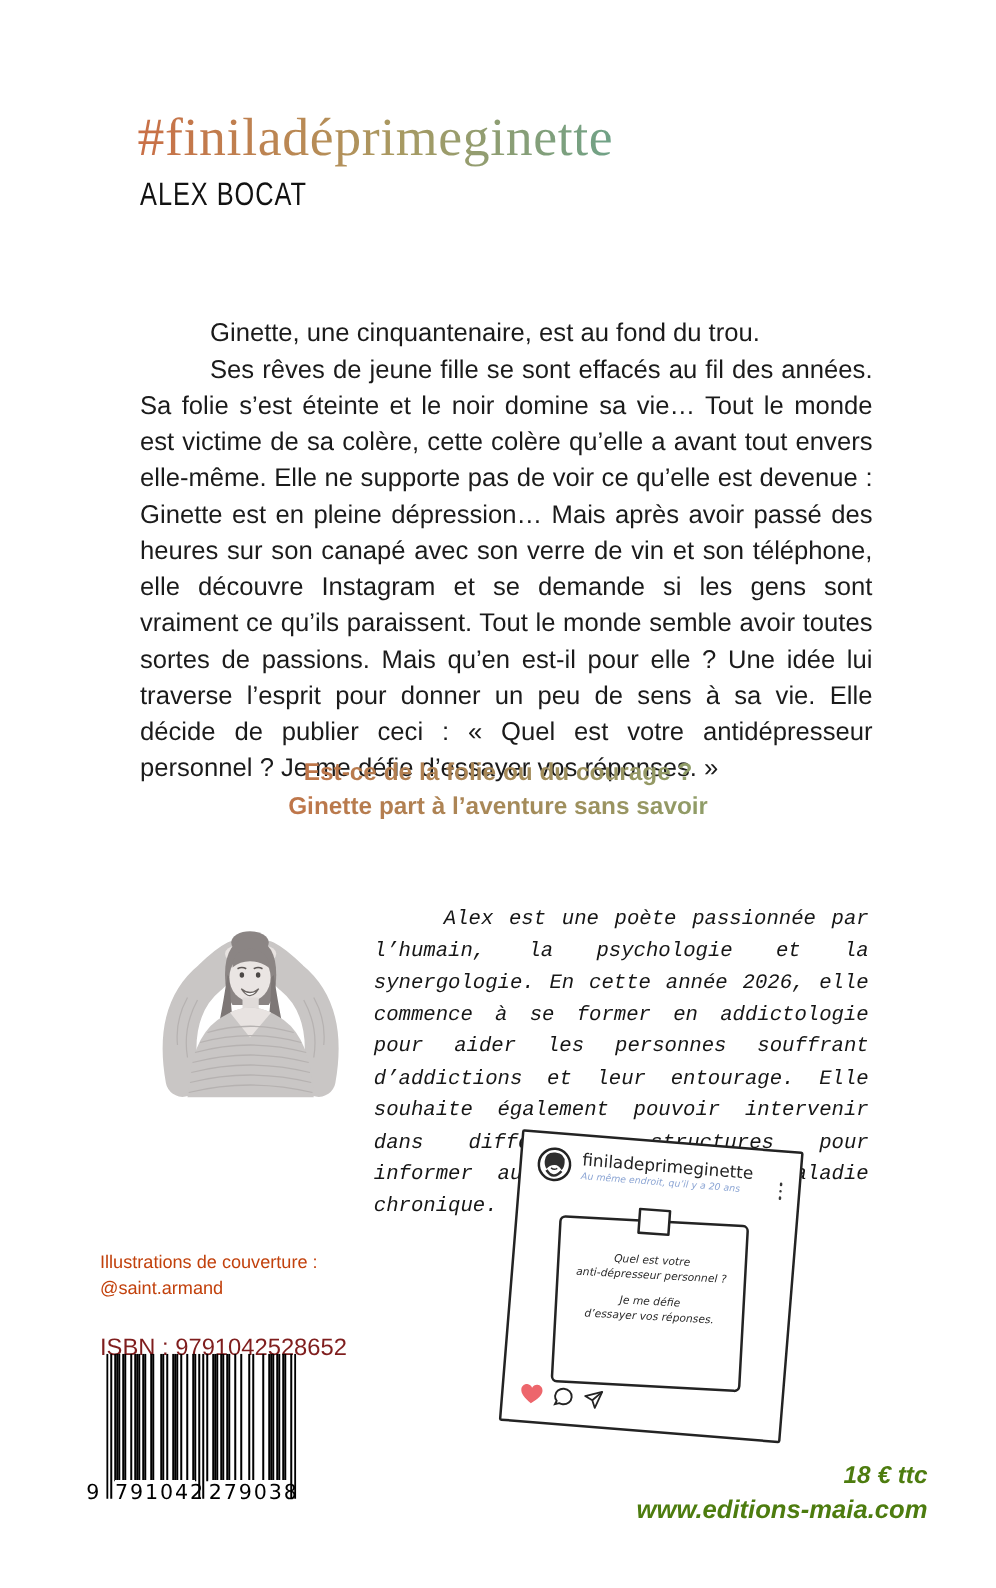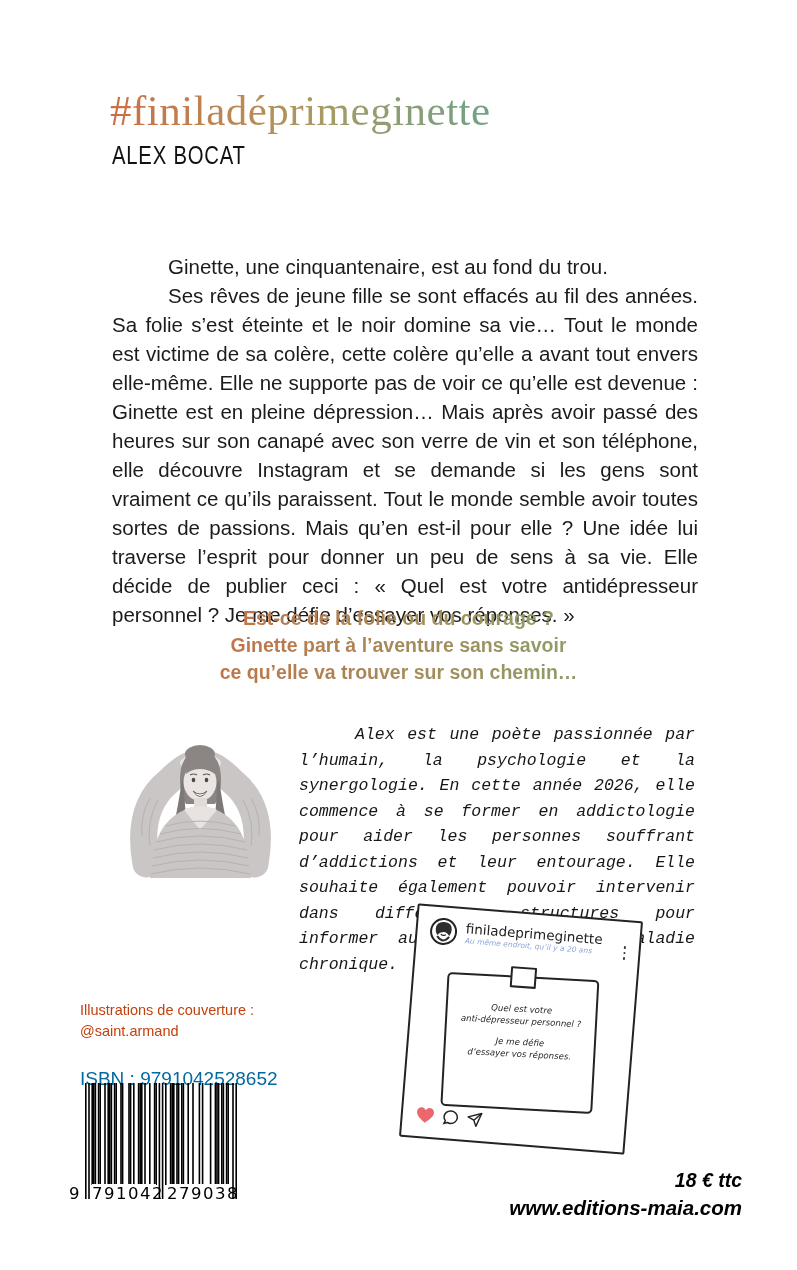--- a/index.html
+++ b/index.html
@@ -76,56 +76,55 @@
     padding-top:26px;text-align:center;
     font-family:"DejaVu Sans",sans-serif;font-style:italic;
     font-size:8.6px;line-height:11.5px;color:#2a2a2a;
   }
   .note-text .stanza{margin:0 0 10px 0;}
   .insta-actions{position:absolute;left:13px;bottom:13px;display:flex;align-items:center;gap:8px;}
   .insta-actions svg{display:block;}
 
   
   .credits{position:absolute;left:80px;top:1000px;font-size:14.5px;line-height:21px;color:#c2410c;}
-  .isbn{position:absolute;left:80px;top:1068px;font-size:19px;color:#0369a1;text-align:center;}
+  .isbn{position:absolute;left:80px;top:1068px;font-size:19px;color:#7f1d1d;text-align:center;}
   .barcode{position:absolute;left:85px;top:1083px;width:152px;height:130px;}
   .barcode .bars{position:absolute;left:0;top:0;}
   .bc-digit{
     position:absolute;top:101px;font-family:"DejaVu Sans",sans-serif;
     font-size:16.5px;color:#000;background:#fff;line-height:19px;letter-spacing:1.5px;
   }
   .bc-first{left:-16px;background:transparent;}
   .bc-g1{left:7px;width:64px;text-align:left;}
   .bc-g2{left:82px;width:64px;text-align:center;}
 
   
   .footer{
     position:absolute;right:55px;top:1166px;text-align:right;
-    color:#000000;font-weight:700;font-style:italic;line-height:28px;
+    color:#4d7c0f;font-weight:700;font-style:italic;line-height:28px;
   }
   .footer .price{font-size:19.5px;}
   .footer .website{font-size:20.5px;text-align:right;}
 </style>
 </head>
 <body>
 
 <div class="page">
 
   <div class="title">#finiladéprimeginette</div>
   <div class="author">ALEX BOCAT</div>
 
   <div class="synopsis">
     <p>Ginette, une cinquantenaire, est au fond du trou.</p>
     <p>Ses rêves de jeune fille se sont effacés au fil des années. Sa folie s’est éteinte et le noir domine sa vie… Tout le monde est victime de sa colère, cette colère qu’elle a avant tout envers elle-même. Elle ne supporte pas de voir ce qu’elle est devenue : Ginette est en pleine dépression… Mais après avoir passé des heures sur son canapé avec son verre de vin et son téléphone, elle découvre Instagram et se demande si les gens sont vraiment ce qu’ils paraissent. Tout le monde semble avoir toutes sortes de passions. Mais qu’en est-il pour elle ? Une idée lui traverse l’esprit pour donner un peu de sens à sa vie. Elle décide de publier ceci : « Quel est votre antidépresseur personnel ? Je me défie d’essayer vos réponses. »</p>
   </div>
 
   <div class="tagline">
     <span class="grad">Est-ce de la folie ou du courage ?</span><br>
     <span class="grad">Ginette part à l’aventure sans savoir</span><br>
-    <span class="grad">ce qu’elle va trouver sur son chemin…</span>
   </div>
 
   <div class="author-photo">
     <svg viewBox="0 0 161 142" width="161" height="142" xmlns="http://www.w3.org/2000/svg">
 
       <path d="M26,128 Q16,72 48,46 Q60,34 68,30" fill="none" stroke="#c9c6c5" stroke-width="27" stroke-linecap="round"></path>
       <path d="M135,128 Q145,72 113,46 Q101,34 93,30" fill="none" stroke="#c9c6c5" stroke-width="27" stroke-linecap="round"></path>
 
       <ellipse cx="68" cy="27" rx="8" ry="6" fill="#e8e3e1"></ellipse>
       <ellipse cx="93" cy="27" rx="8" ry="6" fill="#e8e3e1"></ellipse>

